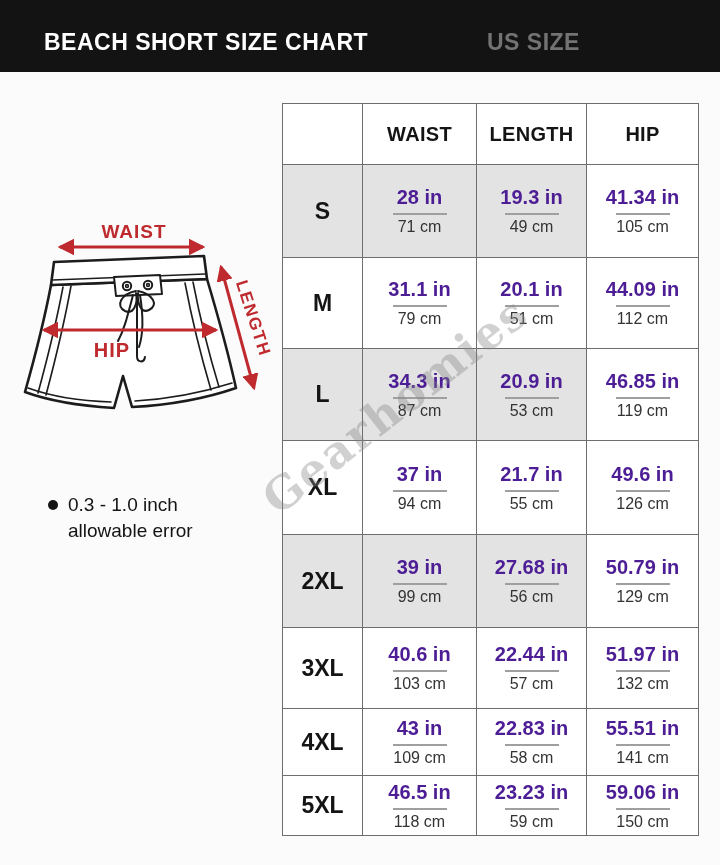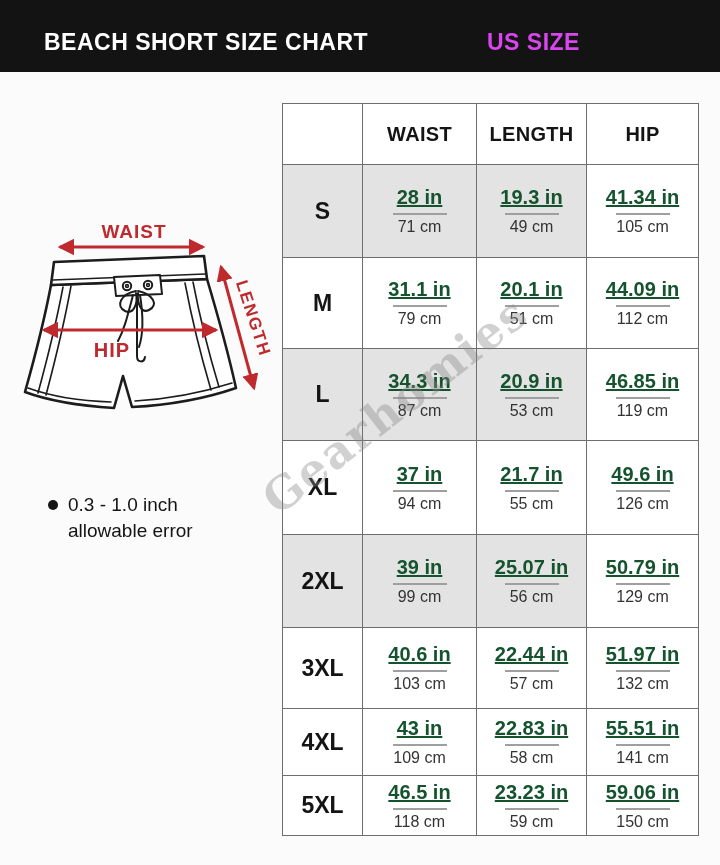--- a/index.html
+++ b/index.html
@@ -14,21 +14,21 @@
     position:absolute;left:0;top:0;width:720px;height:72px;
     background:var(--header-bg,#121212);
     display:flex;align-items:center;box-sizing:border-box;padding-top:13px;
   }
   .topbar .title{
     position:absolute;left:44px;
     color:#fff;font-weight:bold;font-size:23px;letter-spacing:.5px;white-space:nowrap;
   }
   .topbar .ussize{
     position:absolute;left:487px;
-    color:#d946ef;font-weight:bold;font-size:23px;letter-spacing:.5px;white-space:nowrap;
+    color:#737373;font-weight:bold;font-size:23px;letter-spacing:.5px;white-space:nowrap;
   }
   
   .diagram{position:absolute;left:8px;top:192px;width:270px;height:250px;pointer-events:none;}
   .ink{stroke:#1c1c1c;fill:none;stroke-linecap:round;stroke-linejoin:round;}
   .fillw{fill:#ffffff;}
   .thin{stroke-width:1.6;}
   .mid{stroke-width:2;}
   .thick{stroke-width:2.6;}
   .red-line{stroke:var(--accent,#bf2a2f);stroke-width:3;fill:none;}
   .red-text{fill:var(--accent,#bf2a2f);font-weight:bold;font-family:"Liberation Sans",sans-serif;}
@@ -39,21 +39,21 @@
   .note-text{font-size:19px;line-height:1.38;color:#141414;}
   
   table.sizes{
     position:absolute;left:282px;top:103px;width:416px;
     border-collapse:collapse;table-layout:fixed;
   }
   table.sizes th,table.sizes td{border:1px solid #6e6e6e;padding:0;text-align:center;vertical-align:middle;background:#fff;}
   th.corner{border:none;background:transparent;}
   thead th{height:60px;font-size:20px;font-weight:bold;letter-spacing:.3px;}
   td.size{font-size:23px;font-weight:bold;}
-  td .in{font-size:20px;font-weight:bold;color:#14532d;text-decoration:underline;}
+  td .in{font-size:20px;font-weight:bold;color:#4c1d95;}
   td .sep{width:54px;border-top:2px solid #9f9f9f;margin:4px auto 3px auto;height:0;}
   td .cm{font-size:16px;color:#333;}
   .shaded{background:var(--row-shade,#e3e3e3) !important;}
   
   .watermark{
     position:absolute;left:230px;top:375px;width:330px;height:60px;
     display:flex;align-items:center;justify-content:center;
     transform:rotate(-38deg);
     font-family:"DejaVu Serif",serif;font-weight:bold;font-size:45px;letter-spacing:2px;
     color:rgba(135,135,135,0.38);
@@ -213,21 +213,21 @@
         </td>
       </tr>
       <tr style="height: 93px; padding-left: 42px;">
         <td class="size shaded">2XL</td>
         <td class="cell shaded">
           <div class="in">39 in</div>
           <div class="sep"></div>
           <div class="cm">99 cm</div>
         </td>
         <td class="cell shaded">
-          <div class="in">25.07 in</div>
+          <div class="in">27.68 in</div>
           <div class="sep"></div>
           <div class="cm">56 cm</div>
         </td>
         <td class="cell">
           <div class="in">50.79 in</div>
           <div class="sep"></div>
           <div class="cm">129 cm</div>
         </td>
       </tr>
       <tr style="height: 81px;">

